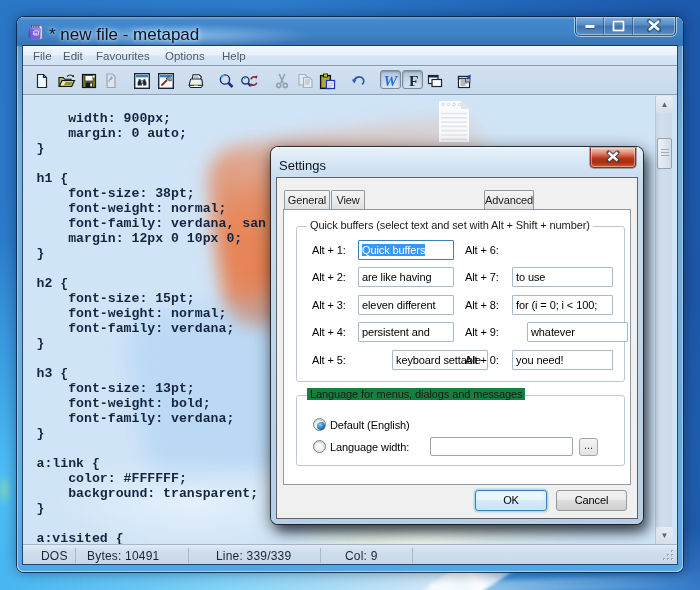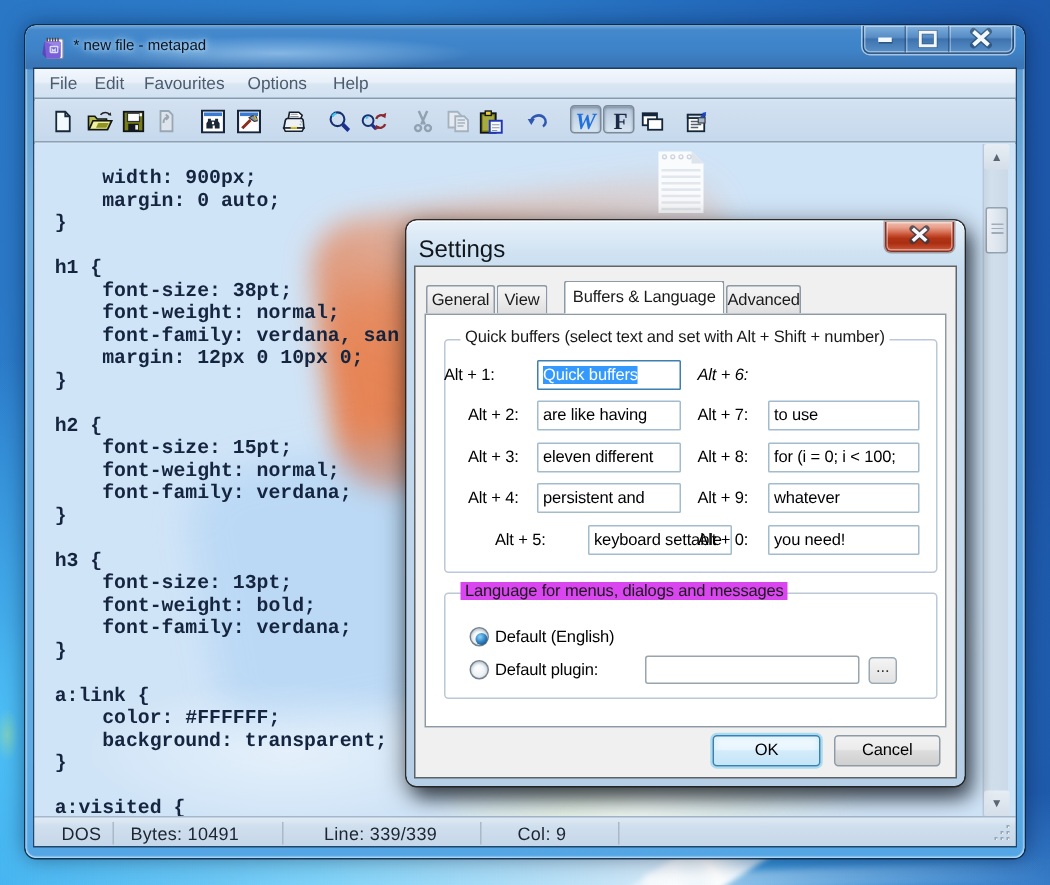--- a/index.html
+++ b/index.html
@@ -28,21 +28,21 @@
 
 #win { left:17px; top:17px; width:666px; height:555px; border-radius:7px;
   background: linear-gradient(180deg, #78acda 0%, #4a89c8 1.2%, #4186c8 5.2%, #5d9bd2 5.4%, #74b0de 22%, #6cacde 60%, #5fabe4 88%, #54a5e4 100%);
   box-shadow: 0 0 0 1px rgba(12,35,64,0.85), 0 0 14px rgba(0,20,50,0.5), inset 0 1px 0 rgba(255,255,255,0.5), inset 1px 0 1px rgba(215,240,255,0.5), inset -1px 0 1px rgba(215,240,255,0.5), inset 0 -1px 1px rgba(225,245,255,0.6);
 }
 #titlebar { background: linear-gradient(180deg, #71a7d7 0%, #4589cb 10%, #3f85cb 38%, #3e82c6 60%, #3a77b9 85%, #3a74b4 100%); border-radius:7px 7px 0 0;
 }
 #titlebar::before { content:""; position:absolute; left:30px; top:3px; width:330px; height:26px;
   background: radial-gradient(ellipse 52% 60% at 42% 60%, rgba(180,218,248,0.6), rgba(180,218,248,0) 75%); }
 #titlebar { left:0; top:0; width:100%; height:29px; overflow:hidden; }
-#title { left:32px; top:8px; font-size:10px; color:#08131f;
+#title { left:32px; top:8px; font-size:17px; color:#08131f;
   text-shadow: 0 0 6px rgba(190,225,252,0.95), 0 0 3px rgba(190,225,252,0.9), 0 0 9px rgba(170,215,250,0.8); }
 
 #caps { left:558px; top:0px; width:101px; height:19px; display:flex;
   border:1px solid rgba(20,45,80,0.65); border-top:none; border-radius:0 0 5px 5px;
   box-shadow: 0 0 0 1px rgba(255,255,255,0.55), inset 0 0 0 1px rgba(255,255,255,0.4);
   background: linear-gradient(180deg, rgba(134,180,222,0.9), rgba(88,140,196,0.9) 45%, rgba(62,112,170,0.9) 50%, rgba(90,145,200,0.95));
 }
 #caps .cb { flex:1; position:relative; }
 #caps .cb + .cb { border-left:1px solid rgba(30,60,100,0.5); box-shadow: inset 1px 0 0 rgba(255,255,255,0.35); }
 #caps .cb:last-child { border-radius:0 0 5px 0; flex:1.55; }
@@ -88,21 +88,21 @@
   background: linear-gradient(180deg, #e2ecf6 0%, #d0dfee 30%, #c6d7e9 100%);
   border-top:1px solid #a5b7cb; }
 #statusbar span { position:absolute; top:4px; }
 #statusbar i { position:absolute; top:3px; width:1px; height:15px; background:#aab8c8; }
 
 
 #dlg { left:271px; top:147px; width:372px; height:377px; border-radius:7px;
   background: linear-gradient(180deg, #e7f1fa 0%, #cfe2f2 6%, #c8ddef 9%, #c4daee 30%, #bbd3e9 70%, #b6cfe7 100%);
   box-shadow: 0 0 0 1px rgba(30,30,30,0.9), 0 4px 18px rgba(0,0,0,0.55), 5px 8px 12px rgba(8,18,32,0.55), inset 0 1px 0 rgba(255,255,255,0.7);
 }
-#dlgtitle { left:8px; top:11px; font-size:16px; color:#10161c; }
+#dlgtitle { left:8px; top:11px; font-size:13px; color:#10161c; }
 #dlgclose { left:319px; top:1px; width:46px; height:20px; border-radius:0 0 4px 4px;
   border:1px solid #8c3023; border-top:none;
   background: linear-gradient(180deg, #f0bcae 0%, #e8a28e 18%, #d8745c 34%, #c54c2e 47%, #b03414 58%, #aa2e12 74%, #bc4426 88%, #ce5e3a 100%);
   box-shadow: inset 0 0 0 1px rgba(255,255,255,0.42), 0 0 0 1px rgba(60,30,20,0.35); }
 #dlgclient { left:6px; top:31px; width:360px; height:340px; background:#f0f0f0; box-shadow:0 0 0 1px rgba(70,70,70,0.8); font-size:11px; letter-spacing:-0.1px; color:#000; }
 
 .tab { position:absolute; top:12px; height:19px; white-space:nowrap; background:linear-gradient(180deg,#f4f4f4,#eeeeee 40%,#dfdfdf); border:1px solid #8d9aa5; border-bottom:none; border-radius:2px 2px 0 0; text-align:center; font-size:11px; color:#1a1a1a; line-height:18px; }
 .tab.sel { top:9px; height:22px; background:#fff; z-index:3; }
 #tabpane { left:6px; top:31px; width:348px; height:276px; background:#fff; border:1px solid #8d9aa5; }
 
@@ -361,50 +361,49 @@
 
 <div id="dlg" class="abs">
   <div id="dlgtitle" class="abs">Settings</div>
   <div id="dlgclose" class="abs"><svg width="44" height="19" viewBox="0 0 44 19">
         <path d="M17.5 4.5l9 8M26.5 4.5l-9 8" stroke="#303844" stroke-width="4.4" opacity="0.75" stroke-linecap="round"></path>
         <path d="M17.5 4.5l9 8M26.5 4.5l-9 8" stroke="#f6fafd" stroke-width="2.4"></path>
       </svg></div>
   <div id="dlgclient" class="abs">
     <div class="tab" style="left:7px; width:46px;">General</div>
     <div class="tab" style="left:54px; width:34px;">View</div>
-    <div class="tab sel" style="left:99px; width:107px; line-height:21px;">Buffers &amp; Language</div>
     <div class="tab" style="left:207px; width:50px;">Advanced</div>
     <div id="tabpane" class="abs"></div>
     <div class="group" style="left:19px; top:48px; width:329px; height:156px;">
       <div class="legend" style="background:#fff;">Quick buffers (select text and set with Alt + Shift + number)</div>
     </div>
-    <div class="lbl" style="left:19px; top:66px;">Alt + 1:</div>
+    <div class="lbl" style="left:35px; top:66px;">Alt + 1:</div>
     <div class="fld" style="left:81px; top:62px; border-color:#3c7fb1;"><span class="hl">Quick buffers</span></div>
     <div class="lbl" style="left:35px; top:93px;">Alt + 2:</div>
     <div class="fld" style="left:81px; top:89px;">are like having</div>
     <div class="lbl" style="left:35px; top:121px;">Alt + 3:</div>
     <div class="fld" style="left:81px; top:117px;">eleven different</div>
     <div class="lbl" style="left:35px; top:148px;">Alt + 4:</div>
     <div class="fld" style="left:81px; top:144px;">persistent and</div>
-    <div class="lbl" style="left:35px; top:176px;margin-left:18px;">Alt + 5:</div>
+    <div class="lbl" style="left:35px; top:176px;">Alt + 5:</div>
     <div class="fld" style="left:81px; top:172px;margin-left:34px;">keyboard settable</div>
-    <div class="lbl" style="left:188px; top:66px;font-style:italic;">Alt + 6:</div>
+    <div class="lbl" style="left:188px; top:66px;">Alt + 6:</div>
     <div class="lbl" style="left:188px; top:93px;">Alt + 7:</div>
     <div class="fld right" style="left:235px; top:89px;">to use</div>
     <div class="lbl" style="left:188px; top:121px;">Alt + 8:</div>
     <div class="fld right" style="left:235px; top:117px;">for (i = 0; i &lt; 100;</div>
     <div class="lbl" style="left:188px; top:148px;">Alt + 9:</div>
-    <div class="fld right" style="left:235px; top:144px;">whatever</div>
+    <div class="fld right" style="left:250px; top:144px;">whatever</div>
     <div class="lbl" style="left:188px; top:176px;">Alt + 0:</div>
     <div class="fld right" style="left:235px; top:172px;">you need!</div>
     <div class="group" style="left:19px; top:217px; width:329px; height:71px;">
-      <div class="legend" style="background:#d946ef;">Language for menus, dialogs and messages</div>
+      <div class="legend" style="background:#15803d;">Language for menus, dialogs and messages</div>
     </div>
     <div class="radio on" style="left:36px; top:240px;"></div>
     <div class="lbl" style="left:53px; top:241px;">Default (English)</div>
     <div class="radio" style="left:36px; top:262px;"></div>
-    <div class="lbl" style="left:53px; top:263px;">Default plugin:</div>
+    <div class="lbl" style="left:53px; top:263px;">Language width:</div>
     <div id="langfld" class="abs"></div>
     <div id="dotbtn" class="abs">...</div>
     <div class="btn" id="btnok">OK</div>
     <div class="btn" id="btncancel">Cancel</div>
   </div>
 </div>
 
 </body></html>

